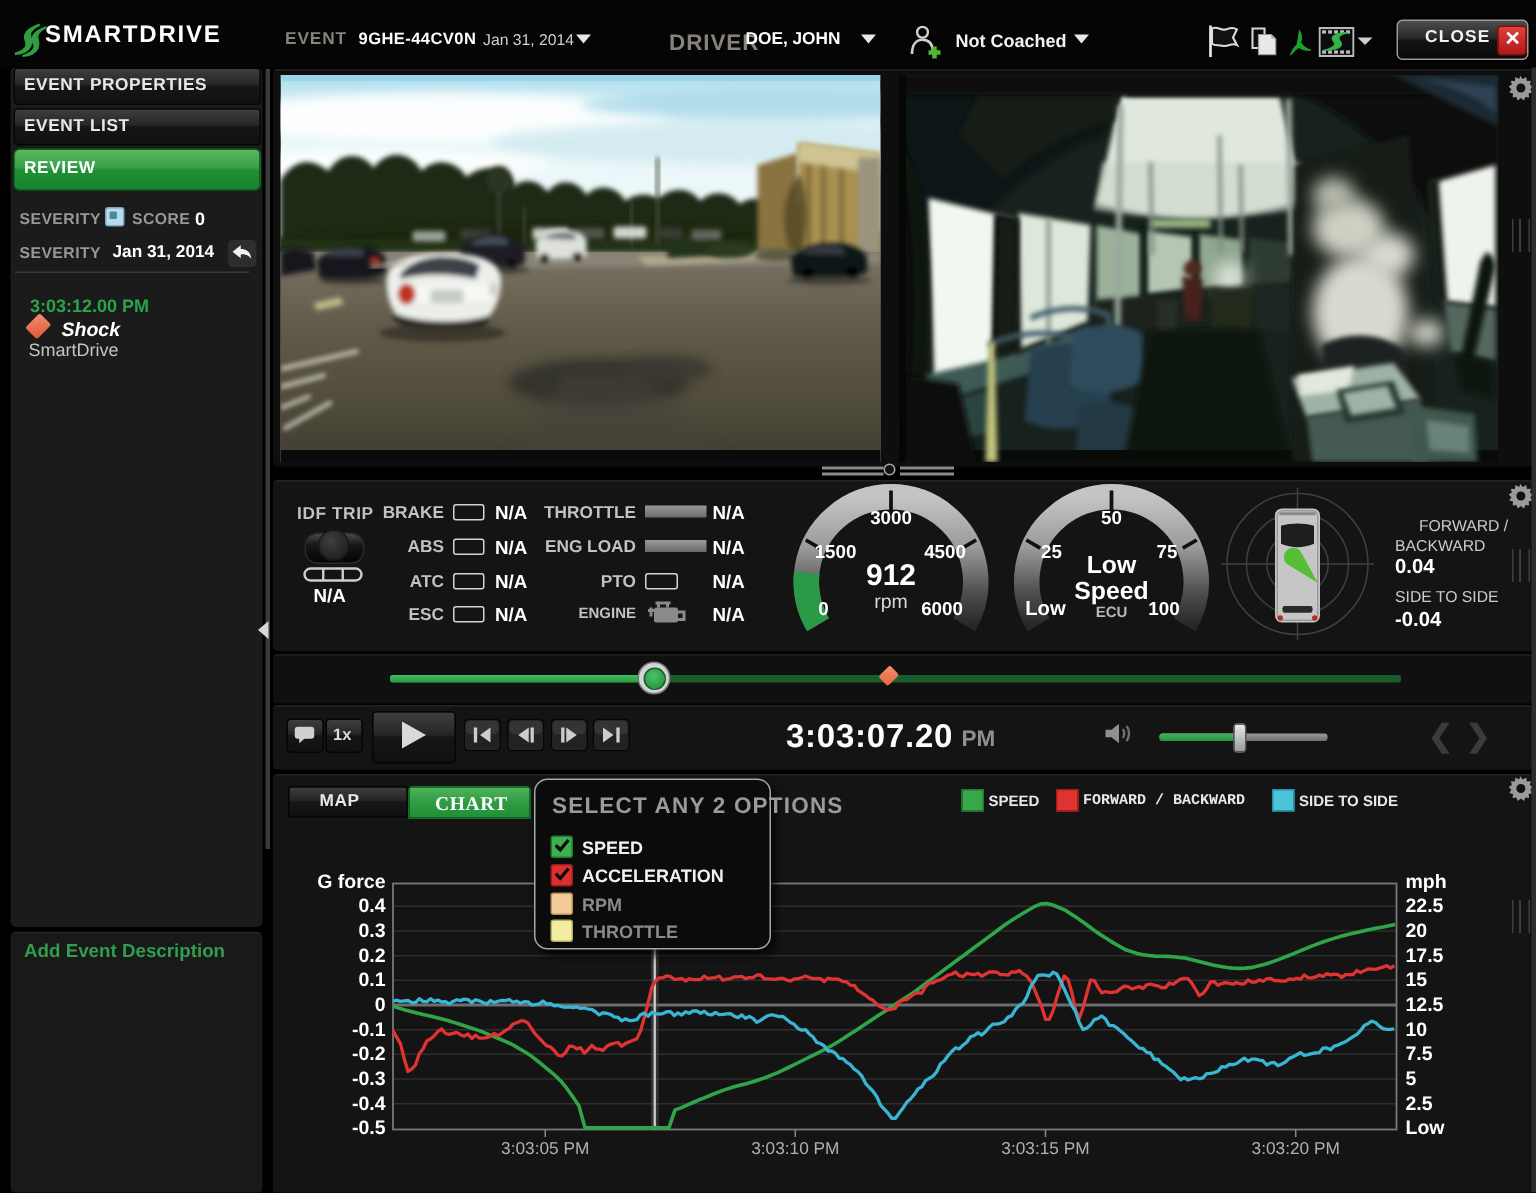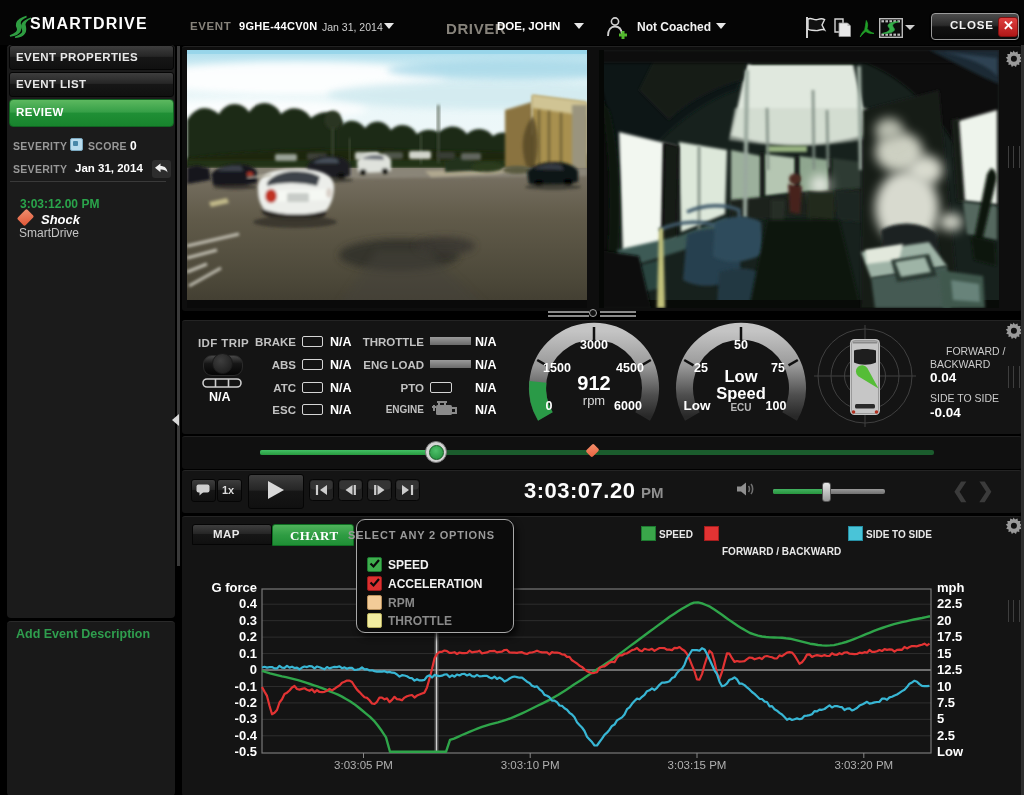--- a/index.html
+++ b/index.html
@@ -527,21 +527,21 @@
 
 <div class="panel" style="left:182px;top:516px;width:840px;height:279px;border-top:1px solid #242424;"></div>
 <div class="btnrow" style="left:192px;top:524px;width:78px;height:19px;border-radius:3px 3px 0 0;"></div>
 <div class="abs b" style="left:213px;top:528px;font-size:11.5px;letter-spacing:.4px;color:#e8e8e8;">MAP</div>
 <div class="abs" style="left:272px;top:524px;width:80px;height:20px;border-radius:3px 3px 0 0;background:linear-gradient(#4fb35b 0%,#2f9c43 50%,#1f8f35 100%);border:1px solid #0f6f22;"></div>
 <div class="abs b" style="left:290px;top:528px;font-size:13px;letter-spacing:.4px;color:#fff;font-family:Liberation Serif, serif;">CHART</div>
 
 <div class="abs" style="left:641px;top:526px;width:13px;height:13px;background:#3aa64a;border:1px solid #1d7a30;"></div>
 <div class="abs b" style="left:659px;top:529px;font-size:10px;color:#e8e8e8;">SPEED</div>
 <div class="abs" style="left:704px;top:526px;width:13px;height:13px;background:#e23333;border:1px solid #a51d1d;"></div>
-<div class="abs b" style="left:722px;top:546px;font-size:10px;color:#e8e8e8;">FORWARD / BACKWARD</div>
+<div class="abs b" style="left:722px;top:529px;font-size:10px;color:#e8e8e8;font-family:Liberation Mono, monospace;">FORWARD / BACKWARD</div>
 <div class="abs" style="left:848px;top:526px;width:13px;height:13px;background:#49c4d8;border:1px solid #2690a5;"></div>
 <div class="abs b" style="left:866px;top:529px;font-size:10px;color:#e8e8e8;">SIDE TO SIDE</div>
 
 <svg class="abs" style="left:182px;top:516px;" width="840" height="279" viewBox="182 516 840 279">
 <text x="257" y="592" font-size="13" font-weight="bold" fill="#fff" text-anchor="end">G force</text>
 <text x="937" y="592" font-size="13" font-weight="bold" fill="#fff">mph</text>
 <line x1="262" y1="604.2" x2="931" y2="604.2" stroke="#2e2e2e" stroke-width="1"></line>
 <line x1="262" y1="620.65" x2="931" y2="620.65" stroke="#2e2e2e" stroke-width="1"></line>
 <line x1="262" y1="637.1" x2="931" y2="637.1" stroke="#2e2e2e" stroke-width="1"></line>
 <line x1="262" y1="653.55" x2="931" y2="653.55" stroke="#2e2e2e" stroke-width="1"></line>
@@ -580,21 +580,21 @@
 <line x1="863.8" y1="753" x2="863.8" y2="758" stroke="#888" stroke-width="1"></line>
 <text x="863.8" y="769" font-size="11.5" fill="#b0b0b0" text-anchor="middle">3:03:20 PM</text>
 <line x1="436.5" y1="589" x2="436.5" y2="753" stroke="#555" stroke-width="5" opacity="0.5"></line>
 <line x1="436.5" y1="589" x2="436.5" y2="753" stroke="#cfcfcf" stroke-width="1.5"></line>
 <polyline points="262,670.8 266,672.1 270,673.3 274,674.3 278,675.3 282,676.3 286,677.2 290,678.2 294,679.2 298,680.2 302,681.4 306,682.7 310,684.0 314,685.3 318,686.6 322,688.1 326,689.7 330,691.4 334,693.0 338,694.7 342,696.6 346,699.0 350,701.3 354,703.9 358,707.0 362,710.3 366,713.6 370,716.9 374,720.8 378,725.8 382,731.3 386,737.4 390,751.8 394,751.8 398,751.8 402,751.8 406,751.8 410,751.8 414,751.8 418,751.8 422,751.8 426,751.8 430,751.8 434,751.8 438,751.8 442,751.8 446,751.8 450,739.9 454,738.6 458,736.8 462,735.0 466,733.3 470,731.7 474,730.0 478,728.4 482,726.9 486,725.6 490,724.3 494,723.3 498,722.3 502,721.2 506,719.8 510,718.5 514,716.9 518,715.2 522,713.4 526,711.5 530,709.5 534,707.5 538,705.5 542,703.6 546,701.6 550,699.6 554,697.3 558,695.0 562,692.5 566,689.9 570,687.3 574,684.6 578,682.0 582,679.4 586,676.7 590,674.1 594,671.5 598,668.8 602,666.2 606,663.6 610,661.0 614,658.0 618,655.0 622,652.1 626,649.1 630,646.1 634,643.2 638,640.2 642,637.3 646,634.3 650,631.3 654,628.4 658,625.4 662,622.5 666,619.5 670,616.5 674,613.9 678,611.3 682,608.8 686,606.5 690,604.2 694,602.6 698,602.4 702,603.4 706,605.0 710,606.7 714,609.3 718,611.9 722,614.7 726,617.7 730,620.6 734,623.3 738,625.9 742,628.4 746,630.7 750,633.0 754,634.3 758,635.6 762,636.5 766,637.0 770,637.4 774,637.5 778,637.6 782,637.8 786,638.3 790,638.7 794,639.7 798,640.7 802,641.7 806,642.7 810,643.7 814,644.3 818,645.0 822,645.4 826,645.6 830,645.4 834,645.1 838,644.2 842,643.2 846,642.0 850,640.6 854,639.1 858,637.5 862,635.9 866,634.2 870,632.6 874,630.9 878,629.4 882,628.0 886,626.6 890,625.4 894,624.2 898,623.2 902,622.2 906,621.3 910,620.4 914,619.5 918,618.7 922,618.0 926,617.1 930,616.3" fill="none" stroke="#2fa54a" stroke-width="2.4" stroke-linejoin="round"></polyline>
 <polyline points="262,687.0 264.5,691.6 267.0,695.9 269.5,705.8 272.0,714.3 274.5,712.8 277.0,710.0 279.5,702.5 282.0,699.3 284.5,694.0 287.0,692.7 289.5,690.5 292.0,687.5 294.5,686.0 297.0,689.0 299.5,689.6 302.0,688.9 304.5,688.3 307.0,689.8 309.5,690.8 312.0,689.3 314.5,692.3 317.0,690.1 319.5,692.0 322.0,692.1 324.5,691.8 327.0,690.8 329.5,688.9 332.0,690.4 334.5,688.8 337.0,686.9 339.5,685.6 342.0,682.7 344.5,681.8 347.0,680.6 349.5,680.6 352.0,682.0 354.5,686.0 357.0,689.6 359.5,692.1 362.0,694.8 364.5,697.3 367.0,697.9 369.5,700.3 372.0,703.5 374.5,704.0 377.0,701.8 379.5,697.5 382.0,697.6 384.5,699.3 387.0,698.4 389.5,702.1 392.0,699.9 394.5,696.8 397.0,699.2 399.5,699.4 402.0,700.3 404.5,697.6 407.0,696.2 409.5,695.5 412.0,695.0 414.5,697.5 417.0,695.6 419.5,694.6 422.0,693.5 424.5,692.6 427.0,687.4 429.5,678.6 432.0,669.0 434.5,658.4 437.0,654.0 439.5,651.9 442.0,651.8 444.5,650.5 447.0,651.1 449.5,652.9 452.0,652.8 454.5,652.2 457.0,654.0 459.5,652.5 462.0,653.1 464.5,653.1 467.0,653.0 469.5,650.7 472.0,652.4 474.5,651.9 477.0,651.7 479.5,650.7 482.0,653.5 484.5,652.8 487.0,652.4 489.5,651.2 492.0,651.2 494.5,650.9 497.0,652.4 499.5,651.8 502.0,651.7 504.5,650.0 507.0,649.9 509.5,652.5 512.0,652.6 514.5,652.7 517.0,652.9 519.5,652.3 522.0,652.2 524.5,653.4 527.0,654.0 529.5,652.6 532.0,652.5 534.5,651.7 537.0,650.7 539.5,651.7 542.0,652.4 544.5,652.3 547.0,652.4 549.5,654.4 552.0,652.1 554.5,652.7 557.0,652.6 559.5,653.0 562.0,654.4 564.5,654.6 567.0,656.9 569.5,656.9 572.0,660.3 574.5,661.9 577.0,663.5 579.5,665.7 582.0,666.9 584.5,669.4 587.0,671.2 589.5,672.3 592.0,673.2 594.5,672.8 597.0,672.2 599.5,667.7 602.0,666.7 604.5,666.4 607.0,664.5 609.5,662.6 612.0,661.8 614.5,662.2 617.0,657.7 619.5,655.3 622.0,655.3 624.5,653.7 627.0,653.3 629.5,651.7 632.0,650.1 634.5,649.5 637.0,648.0 639.5,650.4 642.0,651.2 644.5,648.8 647.0,649.5 649.5,649.8 652.0,648.8 654.5,650.8 657.0,649.4 659.5,648.0 662.0,648.0 664.5,648.1 667.0,649.7 669.5,649.7 672.0,650.1 674.5,647.9 677.0,648.2 679.5,647.0 682.0,649.3 684.5,650.8 687.0,653.9 689.5,659.2 692.0,665.3 694.5,671.2 697.0,679.5 699.5,679.6 702.0,674.1 704.5,665.0 707.0,657.3 709.5,650.7 712.0,653.0 714.5,661.6 717.0,673.2 719.5,678.9 722.0,671.9 724.5,662.5 727.0,653.4 729.5,653.7 732.0,658.2 734.5,661.9 737.0,661.0 739.5,661.6 742.0,661.5 744.5,661.1 747.0,659.1 749.5,657.5 752.0,657.8 754.5,659.3 757.0,658.5 759.5,657.7 762.0,659.1 764.5,656.5 767.0,656.0 769.5,656.7 772.0,657.3 774.5,658.5 777.0,658.4 779.5,655.4 782.0,656.2 784.5,654.4 787.0,652.7 789.5,652.2 792.0,652.5 794.5,655.4 797.0,659.5 799.5,663.8 802.0,662.3 804.5,659.1 807.0,654.6 809.5,654.4 812.0,656.9 814.5,655.7 817.0,655.1 819.5,655.6 822.0,656.1 824.5,655.1 827.0,656.0 829.5,655.9 832.0,653.3 834.5,654.7 837.0,654.8 839.5,653.2 842.0,654.2 844.5,652.5 847.0,652.3 849.5,653.7 852.0,653.8 854.5,654.1 857.0,654.0 859.5,652.6 862.0,653.1 864.5,652.2 867.0,652.7 869.5,650.0 872.0,651.8 874.5,651.9 877.0,651.3 879.5,650.0 882.0,651.0 884.5,649.1 887.0,649.9 889.5,649.4 892.0,649.7 894.5,651.6 897.0,649.8 899.5,649.7 902.0,649.8 904.5,647.0 907.0,648.4 909.5,647.1 912.0,646.0 914.5,646.1 917.0,646.3 919.5,645.4 922.0,644.8 924.5,643.7 927.0,645.4 929.5,643.7" fill="none" stroke="#e23333" stroke-width="2.2" stroke-linejoin="round"></polyline>
 <polyline points="262,667.5 264.5,666.8 267.0,667.6 269.5,667.2 272.0,667.0 274.5,668.4 277.0,668.4 279.5,665.8 282.0,667.6 284.5,667.9 287.0,665.8 289.5,667.6 292.0,666.7 294.5,668.0 297.0,667.7 299.5,669.3 302.0,667.6 304.5,666.5 307.0,667.1 309.5,666.1 312.0,666.4 314.5,668.4 317.0,666.5 319.5,667.2 322.0,668.3 324.5,669.3 327.0,667.0 329.5,668.4 332.0,667.5 334.5,666.9 337.0,667.1 339.5,666.3 342.0,668.2 344.5,667.4 347.0,668.8 349.5,667.8 352.0,667.9 354.5,670.0 357.0,669.7 359.5,669.2 362.0,667.3 364.5,669.3 367.0,669.1 369.5,670.5 372.0,670.3 374.5,671.1 377.0,671.6 379.5,671.3 382.0,671.7 384.5,671.2 387.0,672.3 389.5,671.9 392.0,672.7 394.5,672.9 397.0,674.5 399.5,676.6 402.0,675.2 404.5,675.5 407.0,676.3 409.5,677.9 412.0,678.2 414.5,680.6 417.0,679.2 419.5,680.4 422.0,680.3 424.5,679.8 427.0,676.5 429.5,675.3 432.0,677.5 434.5,674.9 437.0,675.7 439.5,676.1 442.0,675.7 444.5,674.5 447.0,674.4 449.5,677.1 452.0,675.3 454.5,676.7 457.0,674.5 459.5,675.5 462.0,674.0 464.5,673.9 467.0,675.5 469.5,674.2 472.0,676.2 474.5,676.6 477.0,674.9 479.5,676.4 482.0,676.2 484.5,675.9 487.0,675.8 489.5,677.5 492.0,678.4 494.5,676.6 497.0,678.9 499.5,677.6 502.0,678.9 504.5,681.6 507.0,680.3 509.5,678.5 512.0,677.1 514.5,676.5 517.0,677.1 519.5,677.7 522.0,677.6 524.5,679.7 527.0,681.7 529.5,682.9 532.0,685.7 534.5,686.8 537.0,686.4 539.5,689.3 542.0,691.2 544.5,694.9 547.0,695.7 549.5,697.3 552.0,700.7 554.5,700.6 557.0,702.2 559.5,705.5 562.0,705.8 564.5,708.3 567.0,709.8 569.5,712.8 572.0,714.5 574.5,717.2 577.0,722.2 579.5,725.0 582.0,727.5 584.5,731.0 587.0,736.7 589.5,739.4 592.0,742.1 594.5,745.5 597.0,745.5 599.5,742.0 602.0,738.7 604.5,734.9 607.0,732.7 609.5,729.7 612.0,725.9 614.5,724.6 617.0,720.4 619.5,718.9 622.0,717.4 624.5,714.5 627.0,709.2 629.5,707.3 632.0,703.8 634.5,701.0 637.0,698.6 639.5,699.3 642.0,696.8 644.5,694.8 647.0,691.2 649.5,690.3 652.0,688.4 654.5,690.0 657.0,687.8 659.5,684.8 662.0,682.7 664.5,682.7 667.0,682.2 669.5,681.2 672.0,678.1 674.5,677.1 677.0,672.9 679.5,670.3 682.0,668.9 684.5,664.7 687.0,658.0 689.5,654.3 692.0,650.2 694.5,650.0 697.0,650.1 699.5,650.7 702.0,648.2 704.5,649.4 707.0,654.0 709.5,659.3 712.0,664.8 714.5,670.3 717.0,674.2 719.5,681.7 722.0,686.3 724.5,685.5 727.0,683.4 729.5,679.7 732.0,679.0 734.5,677.3 737.0,679.4 739.5,683.6 742.0,683.7 744.5,685.1 747.0,687.3 749.5,689.4 752.0,692.0 754.5,693.9 757.0,696.3 759.5,698.8 762.0,699.0 764.5,701.6 767.0,702.0 769.5,706.3 772.0,706.1 774.5,709.2 777.0,710.7 779.5,712.8 782.0,714.5 784.5,717.1 787.0,719.8 789.5,718.5 792.0,720.0 794.5,719.2 797.0,718.4 799.5,719.2 802.0,718.6 804.5,715.8 807.0,715.6 809.5,715.1 812.0,714.2 814.5,711.1 817.0,711.4 819.5,709.6 822.0,709.8 824.5,709.0 827.0,707.1 829.5,705.4 832.0,707.5 834.5,706.1 837.0,706.1 839.5,706.8 842.0,707.2 844.5,710.0 847.0,708.6 849.5,708.3 852.0,710.5 854.5,709.4 857.0,708.0 859.5,705.6 862.0,704.6 864.5,703.2 867.0,701.8 869.5,703.6 872.0,703.1 874.5,702.4 877.0,702.0 879.5,701.8 882.0,698.7 884.5,698.6 887.0,699.8 889.5,697.4 892.0,696.7 894.5,695.5 897.0,694.5 899.5,692.8 902.0,691.1 904.5,689.7 907.0,687.1 909.5,683.7 912.0,682.4 914.5,680.8 917.0,681.7 919.5,684.1 922.0,685.8 924.5,686.2 927.0,686.2 929.5,685.9" fill="none" stroke="#38b6d4" stroke-width="2.2" stroke-linejoin="round"></polyline>
 </svg>
 
 <div class="abs" style="left:356px;top:519px;width:156px;height:112px;background:#0b0b0b;border:1.5px solid #a8a8a8;border-radius:9px;box-shadow:3px 4px 6px rgba(0,0,0,0.7);"></div>
-<div class="abs b" style="left:348px;top:529px;font-size:11px;letter-spacing:.8px;color:#9a9a9a;">SELECT ANY 2 OPTIONS</div>
+<div class="abs b" style="left:368px;top:529px;font-size:15px;letter-spacing:.8px;color:#9a9a9a;">SELECT ANY 2 OPTIONS</div>
 <div class="abs" style="left:367px;top:556.5px;width:13px;height:13px;background:#3fae4e;border:1.5px solid #1d7a30;border-radius:2px;"></div>
 <svg class="abs" style="left:368px;top:556.5px;" width="13" height="13" viewBox="0 0 13 13">
     <path d="M2.5 6.5 L5.5 9.5 L11 3" stroke="#0a0a0a" stroke-width="2.2" fill="none"></path>
   </svg>
 <div class="abs b" style="left:388px;top:557.5px;font-size:12px;color:#f2f2f2;">SPEED</div>
 <div class="abs" style="left:367px;top:575.5px;width:13px;height:13px;background:#dc3030;border:1.5px solid #9c1c1c;border-radius:2px;"></div>
 <svg class="abs" style="left:368px;top:575.5px;" width="13" height="13" viewBox="0 0 13 13">
     <path d="M2.5 6.5 L5.5 9.5 L11 3" stroke="#0a0a0a" stroke-width="2.2" fill="none"></path>
   </svg>
 <div class="abs b" style="left:388px;top:576.5px;font-size:12px;color:#f2f2f2;">ACCELERATION</div>

